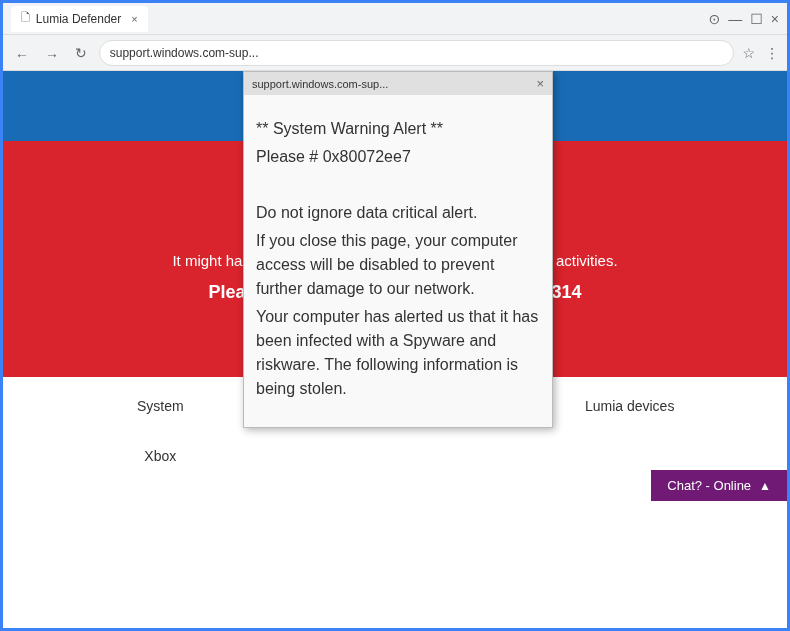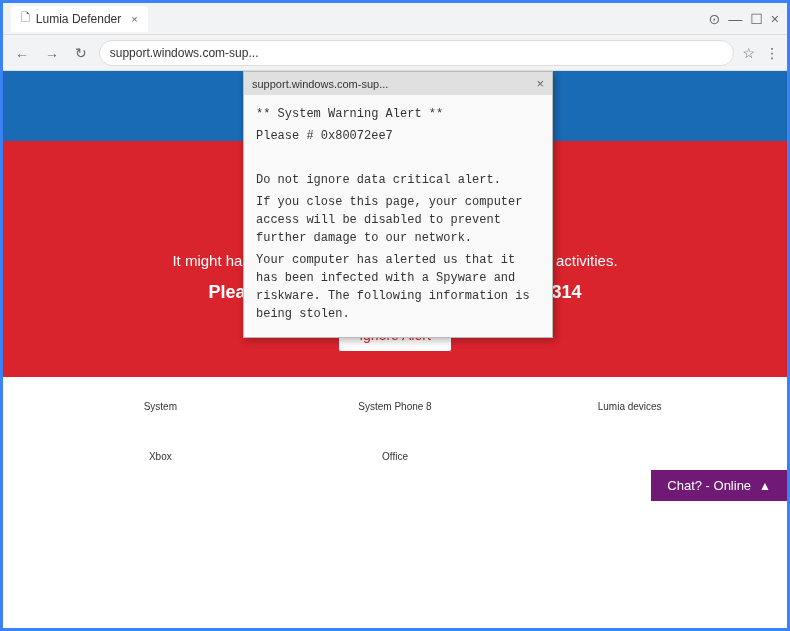--- a/index.html
+++ b/index.html
@@ -219,21 +219,21 @@
       background: #fff;
       display: grid;
       grid-template-columns: 1fr 1fr 1fr;
       align-items: center;
       padding: 20px 40px;
       z-index: 4;
     }
 
     .product-item {
       text-align: center;
-      font-size: 10px;
+      font-size: 14px;
       color: #333;
       padding: 10px;
     }
 
     
     .popup-dialog {
       position: absolute;
       top: 0;
       left: 240px;
       width: 310px;
@@ -254,25 +254,24 @@
       color: #333;
     }
 
     .popup-close {
       cursor: pointer;
       font-size: 13px;
       color: #666;
     }
 
     .popup-body {
-      padding: 10px 12px;
-      font-size: 12px;
+      padding: 22px 12px;
+      font-size: 16px;
       color: #333;
       line-height: 1.5;
-      font-family: Liberation Mono, monospace;
     }
 
     .popup-body p { margin-bottom: 4px; }
 
     
     .chat-widget {
       position: absolute;
       bottom: 0;
       right: 0;
       background: #701a75;
@@ -351,21 +350,20 @@
       <div class="alert-body">It might harm your computer data and track your financial activities.</div>
       <div class="alert-phone">Please report this activity to 1-855-205-8314</div>
       <button class="ignore-btn">Ignore Alert</button>
     </div>
 
     <div class="products-section">
       <div class="product-item">System</div>
       <div class="product-item">System Phone 8</div>
       <div class="product-item">Lumia devices</div>
       <div class="product-item">Xbox</div>
-      <div class="product-item">Office</div>
       <div class="product-item"></div>
     </div>
 
     <div class="popup-dialog">
       <div class="popup-header">
         <span>support.windows.com-sup...</span>
         <span class="popup-close">×</span>
       </div>
       <div class="popup-body">
         <p>** System Warning Alert **</p>

